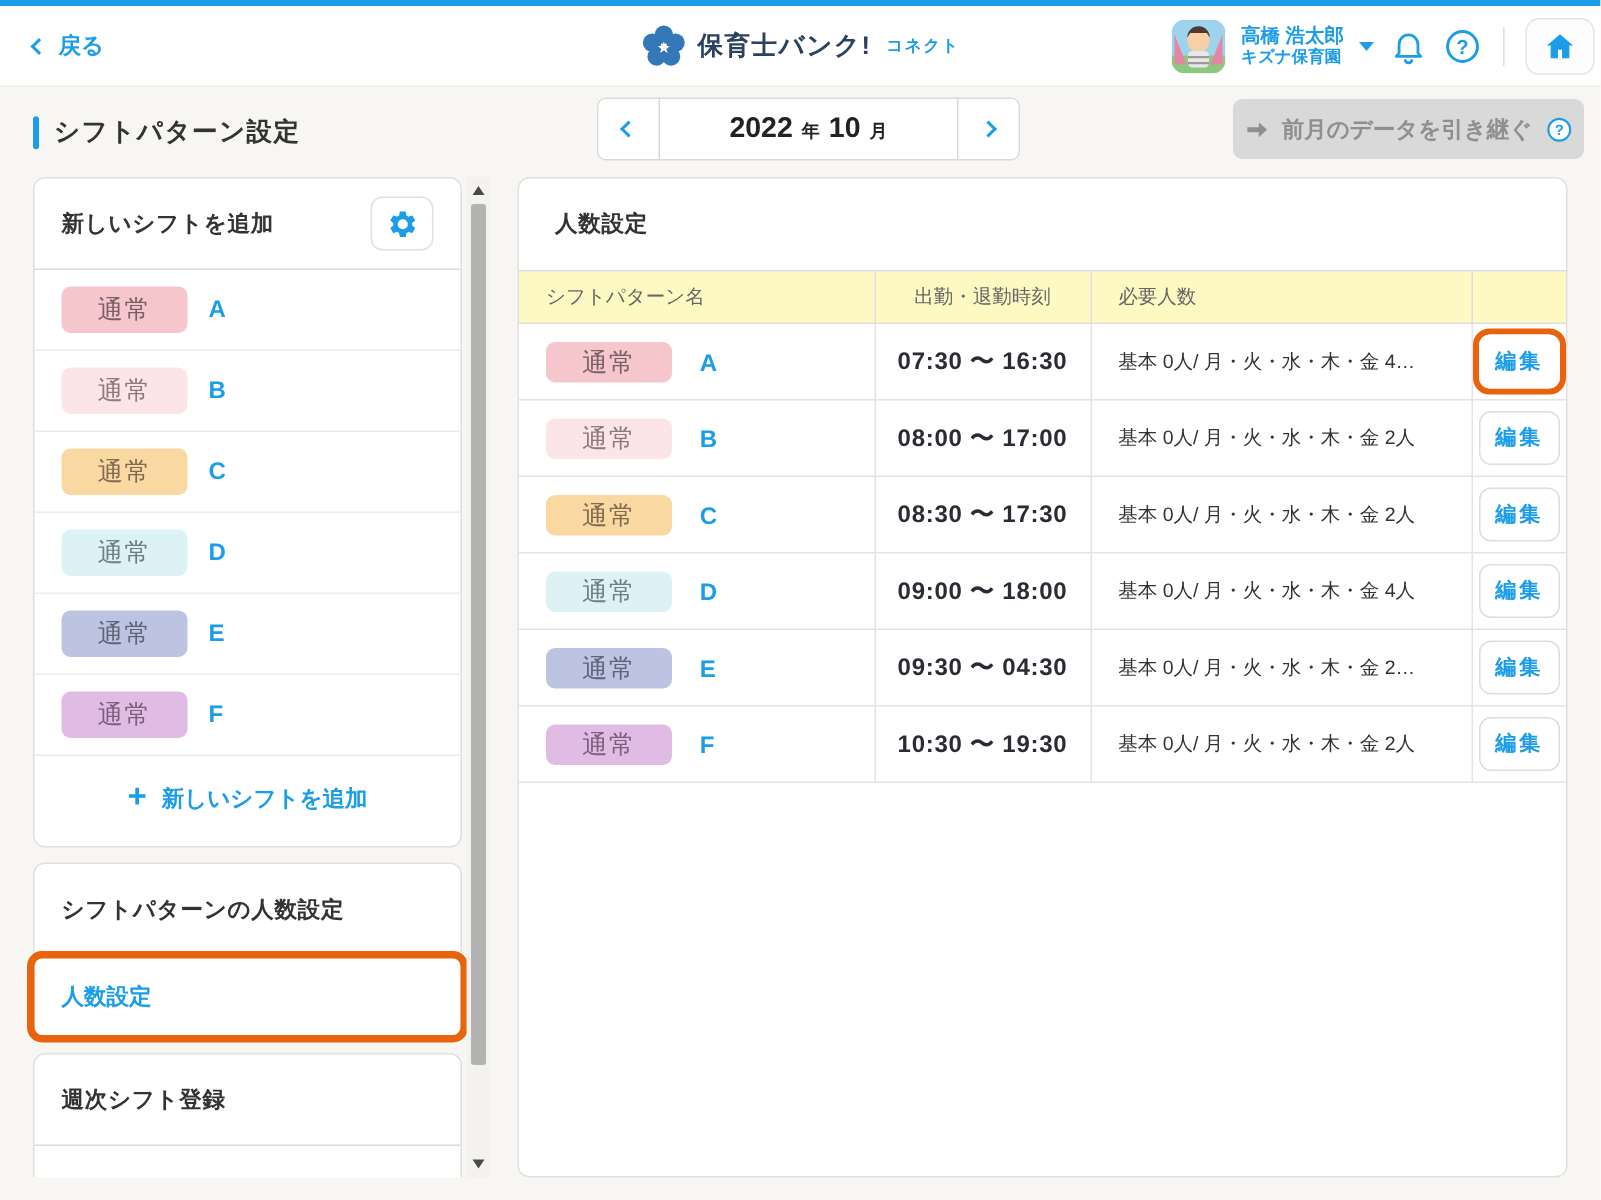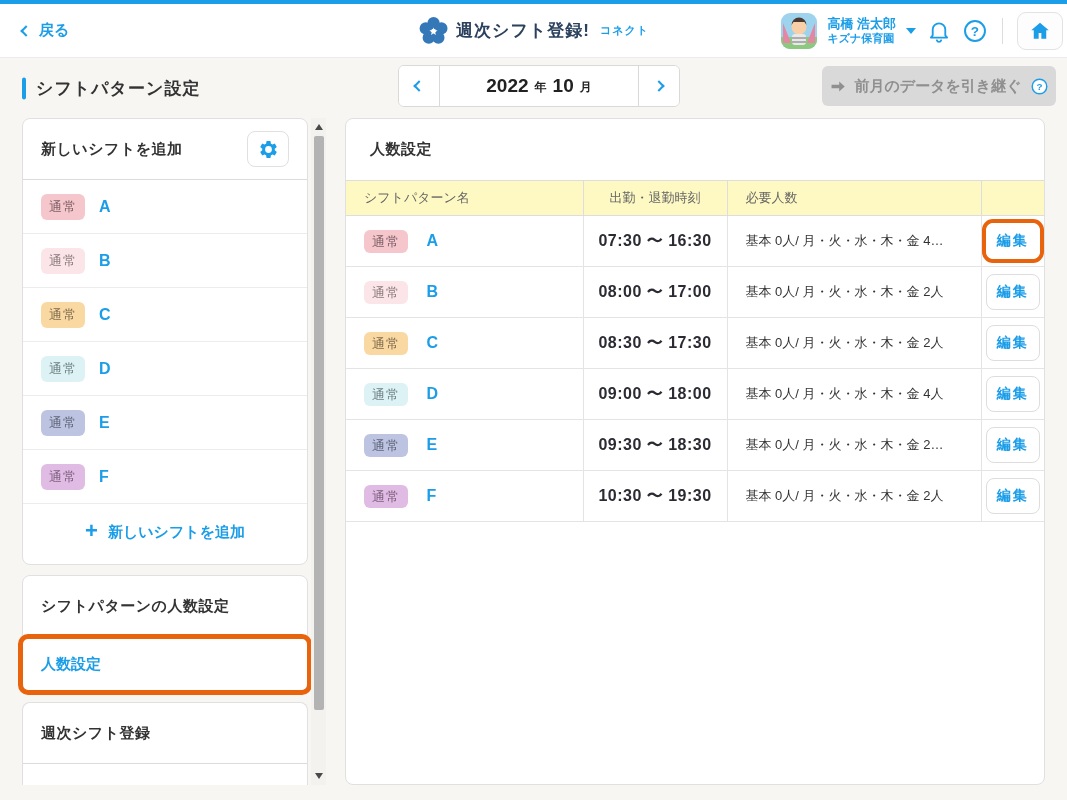--- a/index.html
+++ b/index.html
@@ -57,21 +57,21 @@
   
   .card { position:absolute; left:22px; width:286px; background:#fff; border:1px solid #e0e0e0; border-radius:8px; }
   .card-1 { top:118px; height:447px; }
   .card-2 { top:575px; height:117px; }
   .card-3 { top:702px; height:83px; border-bottom:none; border-radius:8px 8px 0 0; }
   .card-head { height:61px; display:flex; align-items:center; padding:0 18px; border-bottom:1px solid #dcdcdc; }
   .card-head .ttl { font-size:15px; font-weight:bold; color:#333; flex:1; letter-spacing:0.5px; }
   .gear-btn { width:42px; height:36px; border:1px solid #e0e0e0; border-radius:8px; background:#fff;
     display:flex; align-items:center; justify-content:center; cursor:pointer; }
   .shift-item { height:54px; display:flex; align-items:center; padding:0 18px; border-bottom:1px solid #ececec; cursor:pointer; }
-  .badge { font-size:13px; padding:4px 8px; border-radius:6px; letter-spacing:1px; }
+  .badge { font-size:17px; padding:4px 24px; border-radius:6px; letter-spacing:1px; }
   .shift-name { font-size:16px; font-weight:bold; color:#1B9DE8; margin-left:14px; }
   .add-row { height:56px; display:flex; align-items:center; justify-content:center; gap:10px;
     color:#1B9DE8; font-size:15px; font-weight:bold; cursor:pointer; }
   .plus-glyph { font-size:22px; font-weight:bold; line-height:1; margin-top:-2px; }
   .nav-item { position:relative; height:55px; display:flex; align-items:center; padding:0 18px;
     color:#1B9DE8; font-size:15px; font-weight:bold; cursor:pointer; }
   .hl-box { position:absolute; left:-5px; right:-5px; top:-3px; bottom:-3px;
     border:5px solid #E8630C; border-radius:10px; pointer-events:none; }
 
   
@@ -121,21 +121,21 @@
         <g fill="#3478B8">
           <circle cx="20" cy="9.5" r="8.2"></circle>
             <circle cx="30.4" cy="16.6" r="8.2"></circle>
           <circle cx="26.4" cy="28.9" r="8.2"></circle>
             <circle cx="13.6" cy="28.9" r="8.2"></circle>
           <circle cx="9.6" cy="16.6" r="8.2"></circle>
         </g>
         <text x="20" y="25.5" text-anchor="middle" font-size="14" fill="#ffffff">★</text>
       </svg>
     </span>
-    <span class="logo-text">週次シフト登録!</span>
+    <span class="logo-text">保育士バンク!</span>
     <span class="logo-sub">コネクト</span>
   </div>
 
   <div class="hdr-right">
     <span class="avatar">
       <svg width="36" height="36" viewBox="0 0 36 36">
         <rect width="36" height="36" fill="#9ED3ED"></rect>
         <rect y="24" width="36" height="12" fill="#8CC87E"></rect>
         <path d="M2 10 L10 30 H2 Z" fill="#E586A4"></path>
         <path d="M34 10 L26 30 H34 Z" fill="#E586A4"></path>
@@ -347,21 +347,21 @@
         <button class="edit-btn">編集</button>
       </span>
     </td>
   </tr>
 
   <tr>
     <td class="td-name">
       <span class="badge" style="background: rgb(189, 196, 226); color: rgb(95, 101, 121);">通常</span>
       <span class="shift-name">E</span>
     </td>
-    <td class="td-time">09:30 〜 18:30</td>
+    <td class="td-time">09:30 〜 04:30</td>
     <td class="td-count">基本 0人/ 月・火・水・木・金 2…</td>
     <td>
       <span class="edit-wrap">
         <button class="edit-btn">編集</button>
       </span>
     </td>
   </tr>
 
   <tr>
     <td class="td-name">

